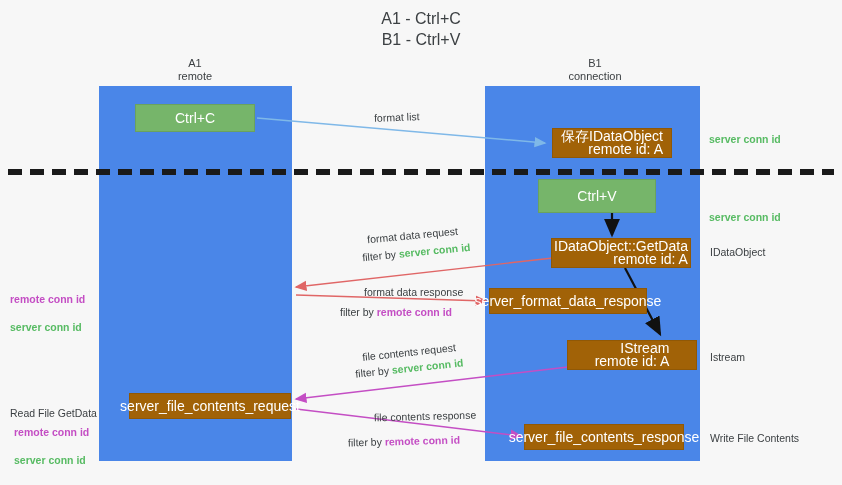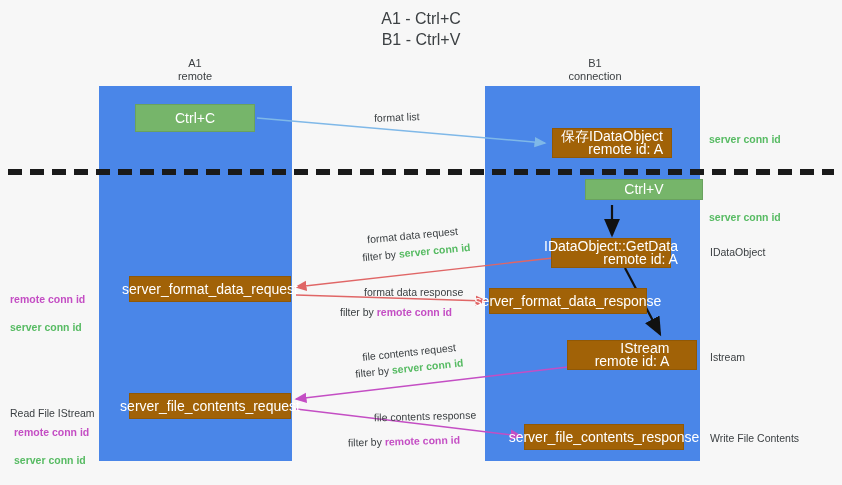--- a/index.html
+++ b/index.html
@@ -115,26 +115,25 @@
     <line x1="568" y1="367" x2="296" y2="399" stroke="#c44ec4" stroke-width="1.4" marker-end="url(#ah-mag)"></line>
 
     <line x1="296" y1="409" x2="521" y2="436" stroke="#c44ec4" stroke-width="1.4" marker-end="url(#ah-mag)"></line>
   </svg>
 
   <div class="box green" style="left:135px;top:104px;width:120px;height:28px;">Ctrl+C</div>
 
   <div class="box orange" style="left:552px;top:128px;width:120px;height:30px;">保存IDataObject
 remote id: A</div>
 
-  <div class="box green" style="left:585px;top:179px;width:118px;height:21px;">Ctrl+V</div>
+  <div class="box green" style="left:538px;top:179px;width:118px;height:34px;">Ctrl+V</div>
 
-  <div class="box orange" style="left:551px;top:238px;width:120px;height:30px;">IDataObject::GetData
+  <div class="box orange" style="left:551px;top:238px;width:140px;height:30px;">IDataObject::GetData
 remote id: A</div>
 
-  <div class="box orange" style="left:129px;top:276px;width:162px;height:26px;">server_format_data_request</div>
 
   <div class="box orange" style="left:489px;top:288px;width:158px;height:26px;">server_format_data_response</div>
 
   <div class="box orange" style="left:567px;top:340px;width:130px;height:30px;">IStream
 remote id: A</div>
 
   <div class="box orange" style="left:129px;top:393px;width:162px;height:26px;">server_file_contents_request</div>
 
   <div class="box orange" style="left:524px;top:424px;width:160px;height:26px;">server_file_contents_response</div>
 
@@ -157,21 +156,21 @@
   <div class="side plain" style="left:710px;top:245px;">IDataObject</div>
   <div class="side plain" style="left:710px;top:350px;">Istream</div>
   <div class="side plain" style="left:710px;top:431px;">Write File Contents</div>
 
   <div class="side stack" style="left:10px;top:278px;">
     <span class="m">remote conn id</span>
     <span class="g">server conn id</span>
   </div>
 
   <div class="side stack" style="left:10px;top:392px;">
-    <span class="p">Read File IStream</span>
+    <span class="p">Read File GetData</span>
   </div>
   <div class="side stack" style="left:14px;top:411px;">
     <span class="m">remote conn id</span>
     <span class="g">server conn id</span>
   </div>
 
   <div class="divider"></div>
 
 </div>
 

